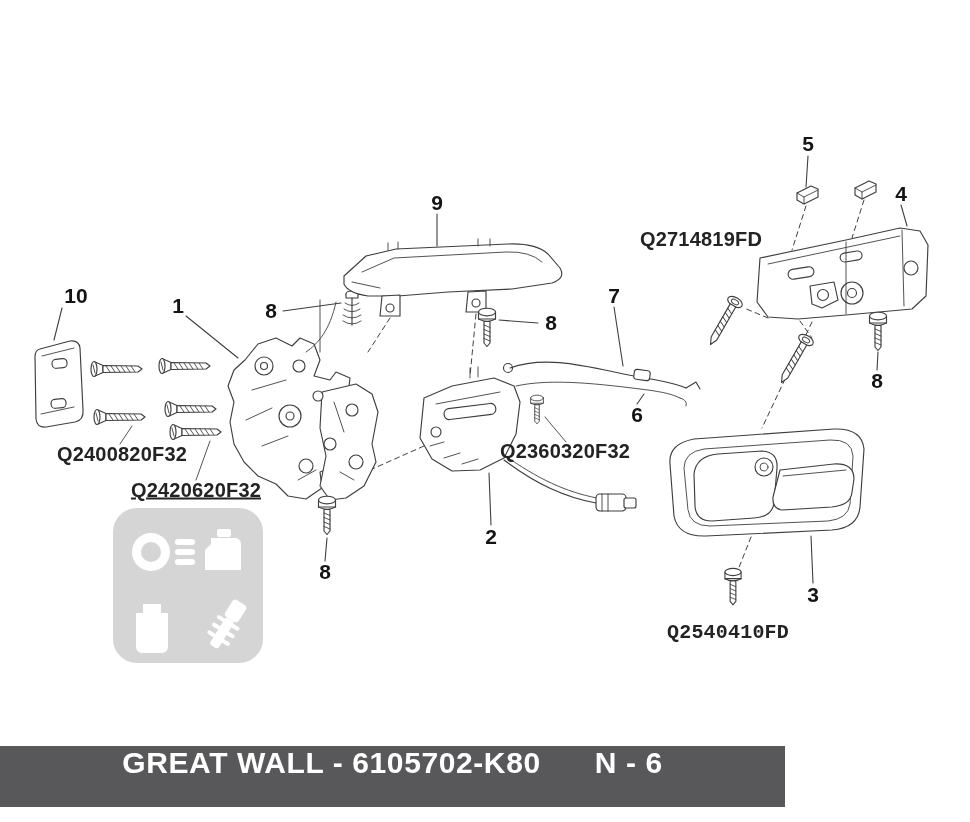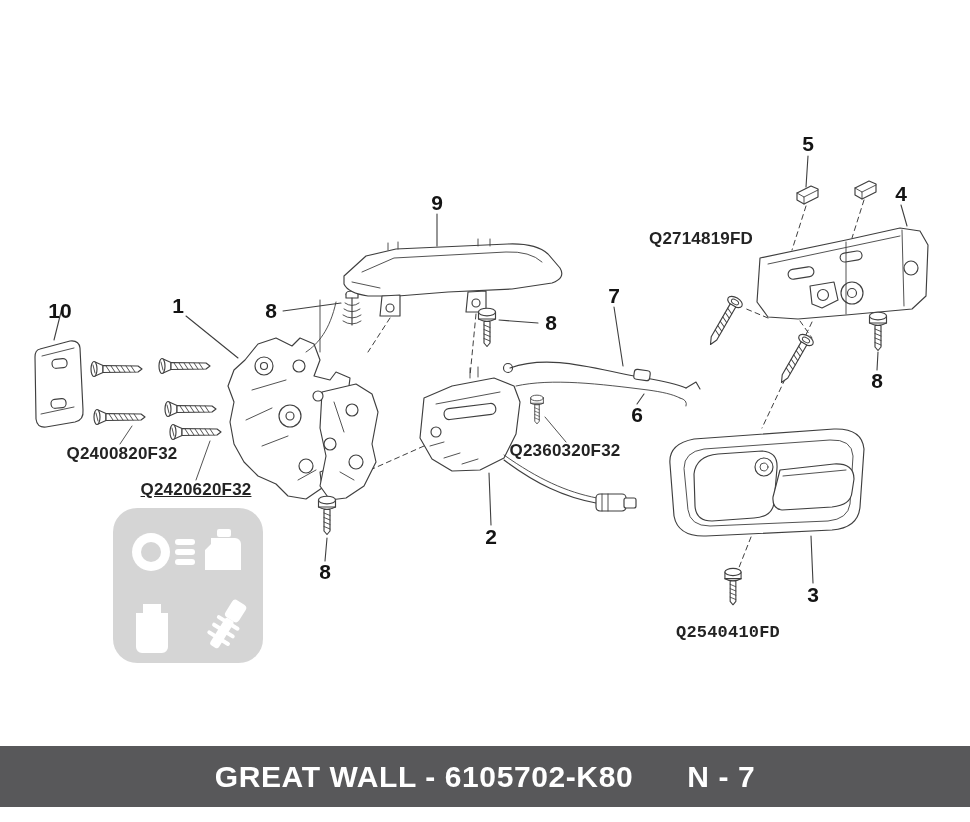--- a/index.html
+++ b/index.html
@@ -12,29 +12,29 @@
     stroke:#3f3f3f; stroke-width:1.15; fill:none; stroke-linejoin:round; stroke-linecap:round;
   }
   .art .fill { fill:#ffffff; }
   .art .thin { stroke-width:0.9; }
   .art .dash { stroke-dasharray:5 4; stroke-width:1; }
   .art .lead { stroke-width:1.1; }
 
   .callout { position:absolute; transform:translate(-50%,-50%);
              font-weight:bold; font-size:21px; color:#141414; }
   .pcode   { position:absolute; transform:translate(-50%,-50%);
-             font-weight:bold; font-size:17px; color:#232323; letter-spacing:0.2px; white-space:nowrap; }
+             font-weight:bold; font-size:20px; color:#232323; letter-spacing:0.2px; white-space:nowrap; }
 
   .watermark { position:absolute; left:292px; top:496px; font-size:112px; font-weight:bold;
                color:rgba(140,140,140,0.45); letter-spacing:3px; line-height:1; pointer-events:none; }
 
   .logo { position:absolute; left:113px; top:508px; opacity:0.92; }
 
-  .footer { position:absolute; left:0; top:746px; width:970px; height:61px; background:#58585a;
-            color:#fff; display:flex; align-items:center; justify-content:center; gap:54px;
+  .footer { position:absolute; left:0; top:746px; width:785px; height:61px; background:#58585a;
+            color:#fff; display:flex; justify-content:center; gap:54px;
             font-size:30px; font-weight:bold; letter-spacing:0.6px; }
 </style>
 </head>
 <body>
 
 <div class="stage">
 
   <svg class="art" width="970" height="745" viewBox="0 0 970 745">
     <defs>
       <g id="boltV">
@@ -236,21 +236,21 @@
       <g transform="rotate(32 112 120)">
         <rect x="104" y="90" width="16" height="20" rx="4" fill="#fff"></rect>
         <rect x="107" y="110" width="10" height="32" rx="3" fill="#fff"></rect>
         <rect x="99" y="112" width="26" height="4" rx="2" fill="#fff"></rect>
         <rect x="99" y="121" width="26" height="4" rx="2" fill="#fff"></rect>
         <rect x="99" y="130" width="26" height="4" rx="2" fill="#fff"></rect>
       </g>
     </svg>
   </div>
 
-  <div class="callout" style="left: 60px; top: 296px; margin-top: 15px;">10</div>
+  <div class="callout" style="left: 76px; top: 296px;">10</div>
   <div class="callout" style="left: 178px; top: 306px;">1</div>
   <div class="callout" style="left: 271px; top: 311px;">8</div>
   <div class="callout" style="left: 437px; top: 203px;">9</div>
   <div class="callout" style="left: 551px; top: 323px;">8</div>
   <div class="callout" style="left: 614px; top: 296px;">7</div>
   <div class="callout" style="left: 808px; top: 144px;">5</div>
   <div class="callout" style="left: 901px; top: 194px;">4</div>
   <div class="callout" style="left: 877px; top: 381px;">8</div>
   <div class="callout" style="left: 637px; top: 415px;">6</div>
   <div class="callout" style="left: 491px; top: 537px;">2</div>
@@ -258,16 +258,16 @@
   <div class="callout" style="left: 325px; top: 572px;">8</div>
 
   <div class="pcode" style="left: 701px; top: 239px;">Q2714819FD</div>
   <div class="pcode" style="left: 122px; top: 454px;">Q2400820F32</div>
   <div class="pcode" style="left: 196px; top: 490px; text-decoration: underline;">Q2420620F32</div>
   <div class="pcode" style="left: 565px; top: 451px;">Q2360320F32</div>
   <div class="pcode" style="left: 728px; top: 632px; font-family: Liberation Mono, monospace;">Q2540410FD</div>
 
   <div class="footer">
     <span>GREAT WALL - 6105702-K80</span>
-    <span>N - 7</span>
+    <span>N - 6</span>
   </div>
 
 </div>
 
 </body></html>

